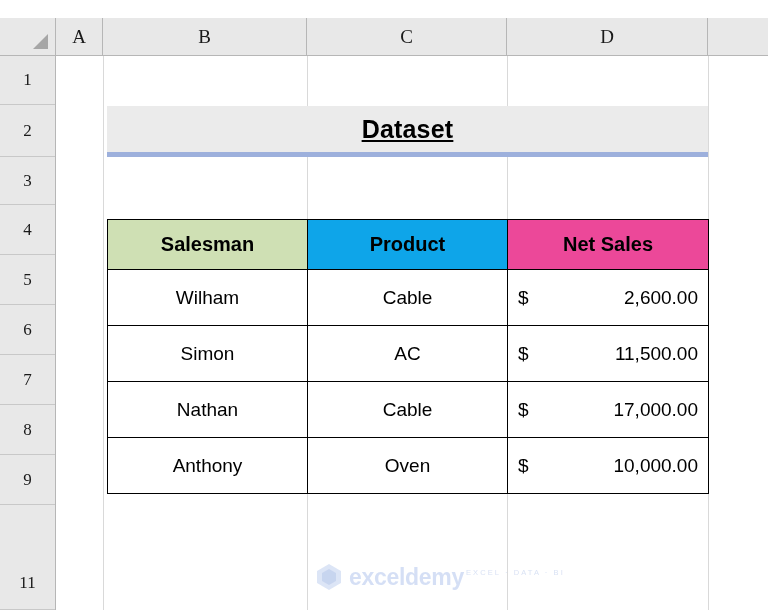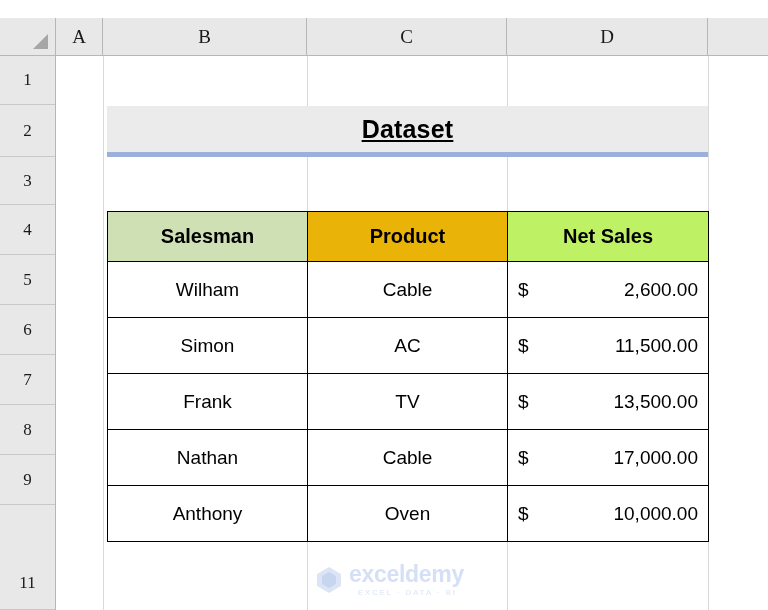--- a/index.html
+++ b/index.html
@@ -115,21 +115,21 @@
     font-size: 25px;
     font-weight: bold;
     color: #000000;
     letter-spacing: 0.2px;
     text-decoration: underline;
   }
 
   
   #data-table {
     position: absolute;
-    left: 107px; top: 211px;
+    left: 107px; top: 219px;
     width: 601px;
     border-collapse: collapse;
     table-layout: fixed;
   }
   #data-table td, #data-table th {
     border: 1.6px solid #000000;
     height: 56px;
     padding: 0 10px;
     box-sizing: border-box;
     font-size: 19px;
@@ -137,22 +137,22 @@
     text-align: center;
     vertical-align: middle;
     font-weight: normal;
   }
   #data-table th {
     font-weight: bold;
     font-size: 20px;
     height: 50px;
   }
   .th-salesman { background: #cfe0b4; }
-  .th-product  { background: #eab308; }
-  .th-netsales { background: #bef264; }
+  .th-product  { background: #0ea5e9; }
+  .th-netsales { background: #ec4899; }
 
   .col-w1 { width: 200px; }
   .col-w2 { width: 200px; }
   .col-w3 { width: 201px; }
 
   
   .money-cell {
     padding: 0 14px 0 12px;
   }
   .money-inner {
@@ -167,21 +167,21 @@
   
   #watermark {
     position: absolute;
     left: 316px; top: 563px;
     display: flex;
     align-items: center;
     gap: 7px;
     opacity: 0.95;
   }
   #wm-mark { width: 26px; height: 28px; flex: none; }
-  #wm-textblock { display: flex; flex-direction: column; line-height: 1; align-items: center; }
+  #wm-textblock { display: flex; line-height: 1; }
   #wm-name {
     font-size: 23px;
     font-weight: bold;
     color: #d3def5;
     letter-spacing: -0.3px;
   }
   #wm-tag {
     font-size: 7.5px;
     color: #d8e1f4;
     letter-spacing: 2.1px;
@@ -280,30 +280,20 @@
           </span>
         </td>
       </tr>
       <tr>
         <td>Simon</td>
         <td>AC</td>
         <td class="money-cell">
           <span class="money-inner">
             <span class="money-sym">$</span>
             <span class="money-val">11,500.00</span>
-          </span>
-        </td>
-      </tr>
-      <tr>
-        <td>Frank</td>
-        <td>TV</td>
-        <td class="money-cell">
-          <span class="money-inner">
-            <span class="money-sym">$</span>
-            <span class="money-val">13,500.00</span>
           </span>
         </td>
       </tr>
       <tr>
         <td>Nathan</td>
         <td>Cable</td>
         <td class="money-cell">
           <span class="money-inner">
             <span class="money-sym">$</span>
             <span class="money-val">17,000.00</span>

